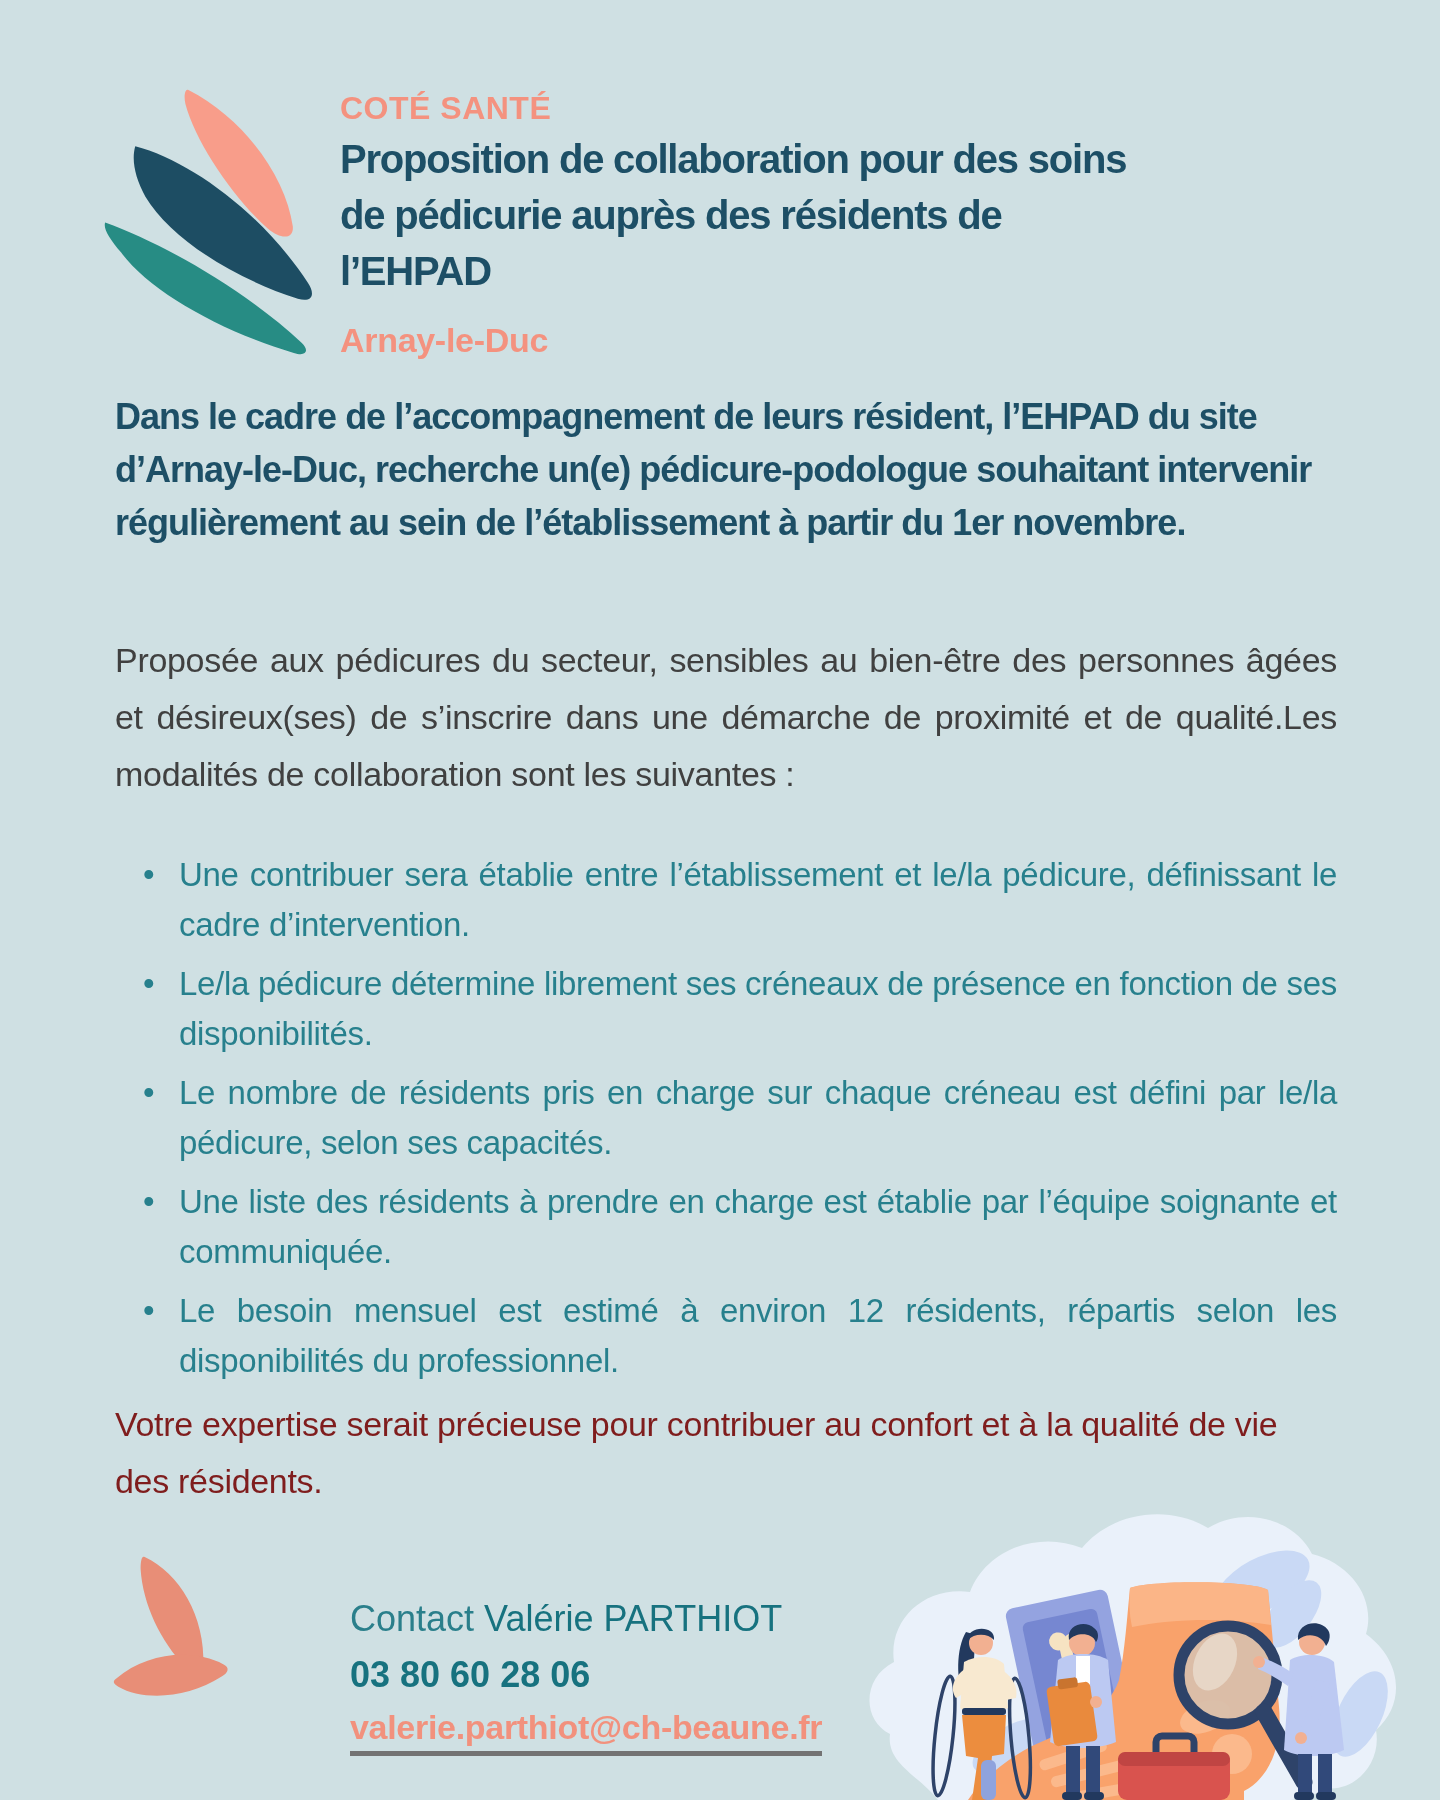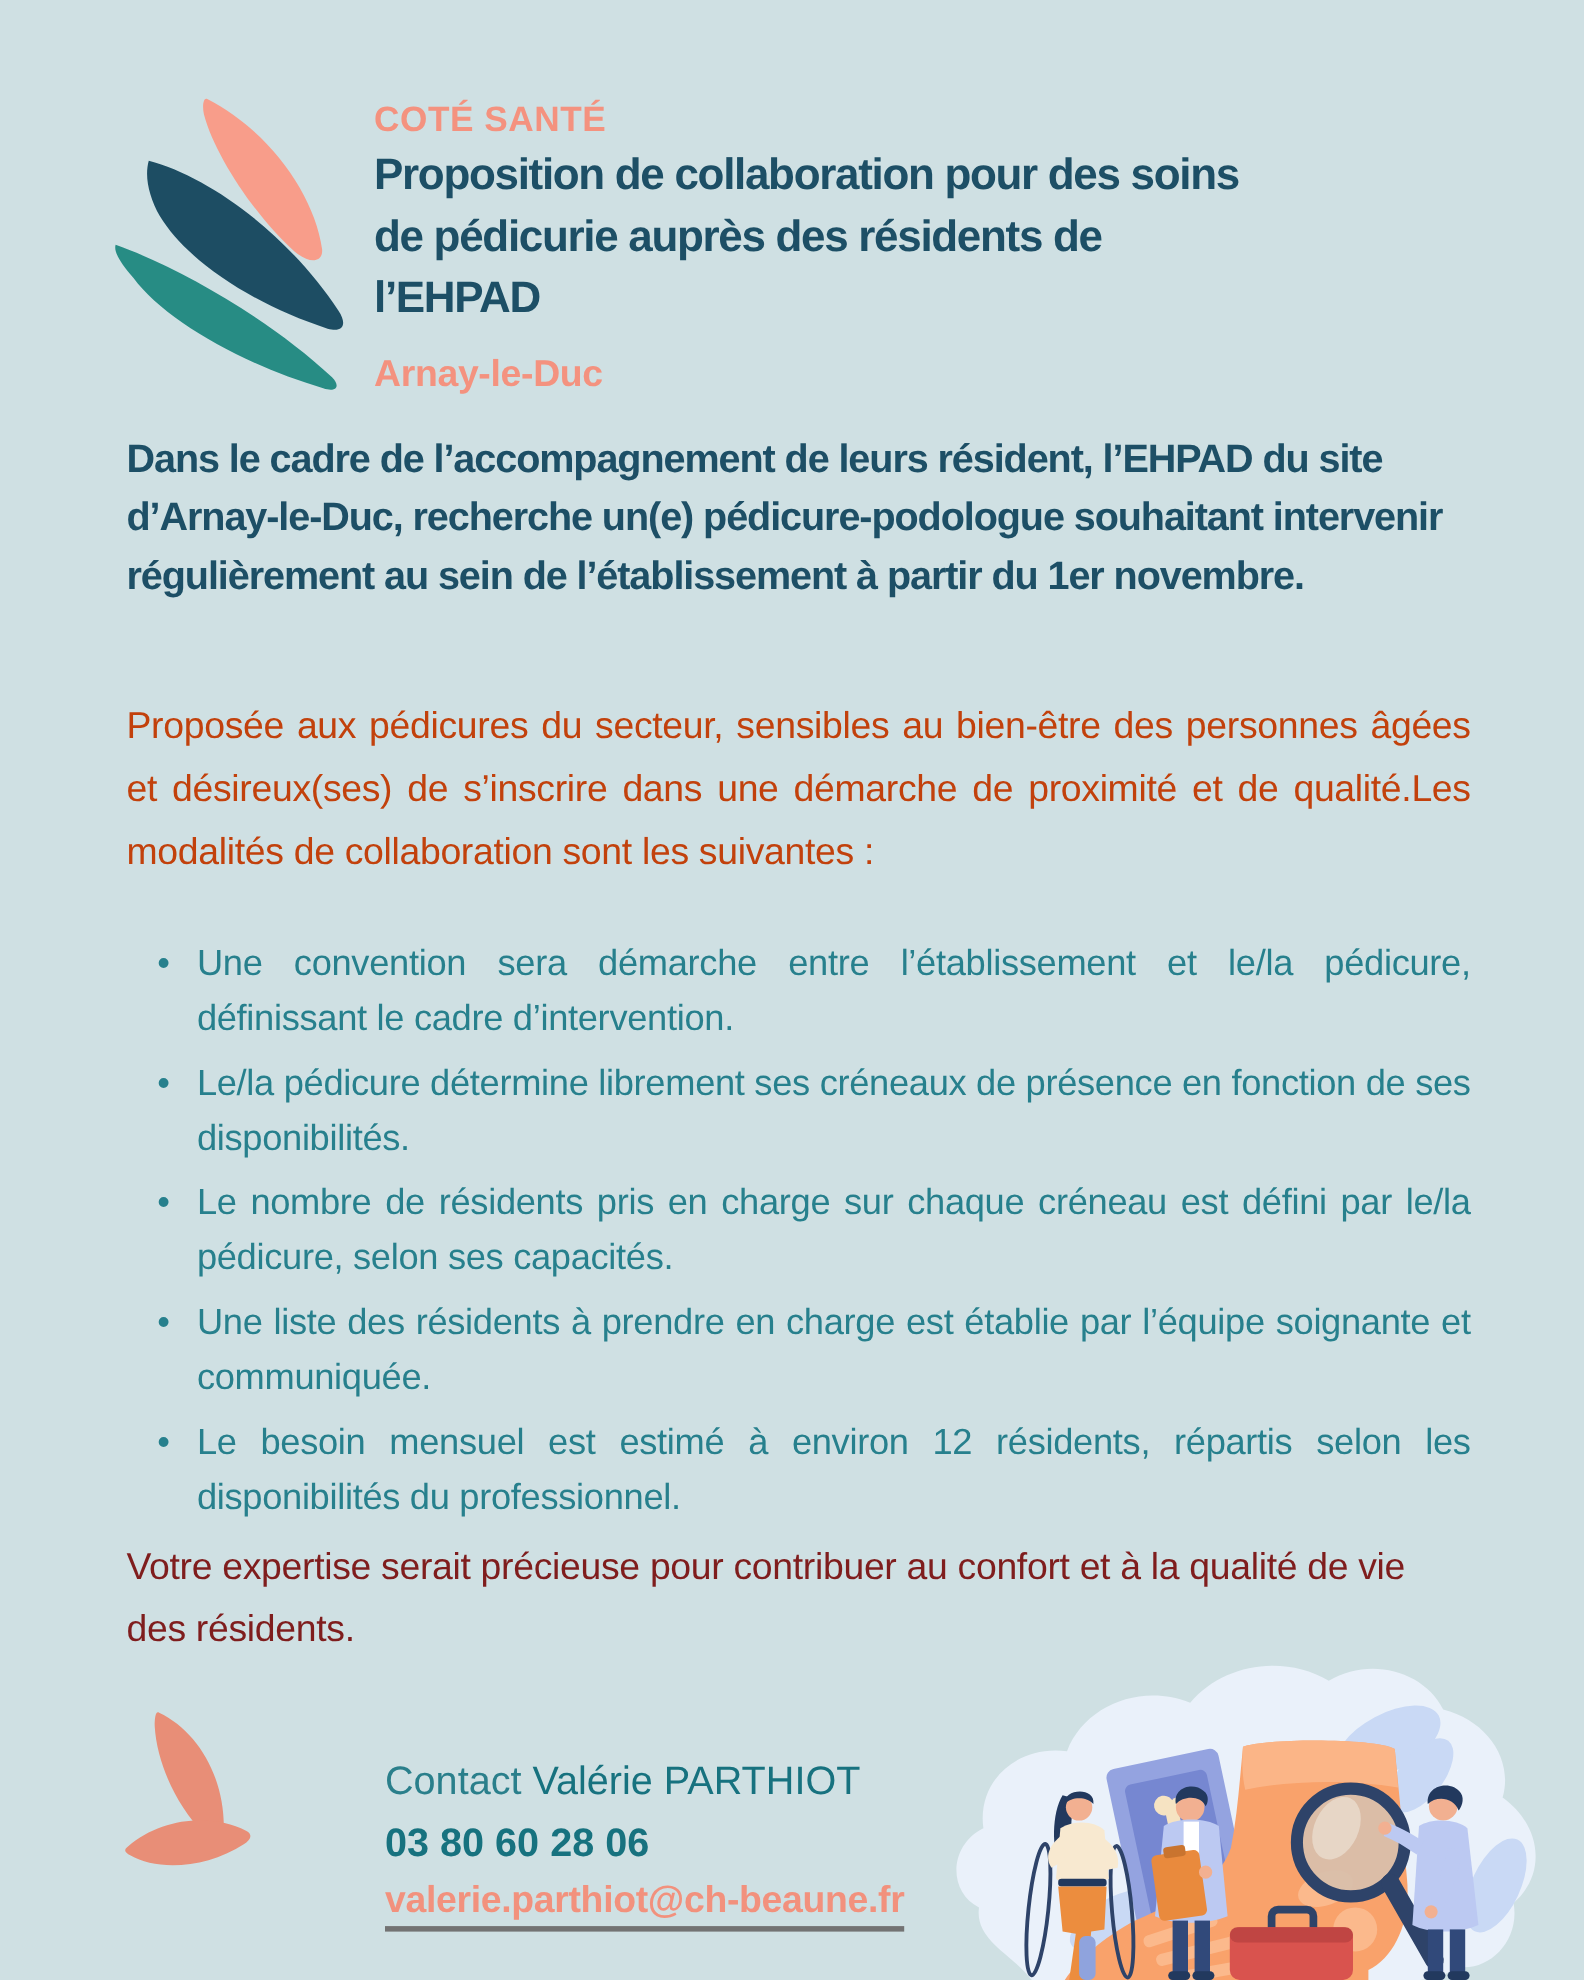--- a/index.html
+++ b/index.html
@@ -32,21 +32,21 @@
   }
 
   
   .intro{
     left:115px;top:390px;width:1222px;
     font-size:36px;font-weight:bold;color:#1d4f66;
     line-height:53px;letter-spacing:-1px;
   }
   .lead{
     left:115px;top:632px;width:1222px;
-    font-size:34px;color:#c2410c;
+    font-size:34px;color:#404040;
     line-height:57px;letter-spacing:-0.3px;
     text-align:justify;
   }
   .bullets{
     left:133px;top:850px;width:1204px;
     margin:0;padding:0;list-style:none;
     font-size:33px;color:#27808d;
     line-height:50px;letter-spacing:-0.3px;
     text-align:justify;
   }
@@ -101,21 +101,21 @@
     <div>l’EHPAD</div>
   </div>
   <div class="location">Arnay-le-Duc</div>
 </div>
 
 <div class="abs intro">Dans le cadre de l’accompagnement de leurs résident, l’EHPAD du site d’Arnay-le-Duc, recherche un(e) pédicure-podologue souhaitant intervenir régulièrement au sein de l’établissement à partir du 1er novembre.</div>
 
 <div class="abs lead">Proposée aux pédicures du secteur, sensibles au bien-être des personnes âgées et désireux(ses) de s’inscrire dans une démarche de proximité et de qualité.Les modalités de collaboration sont les suivantes :</div>
 
 <ul class="abs bullets">
-  <li>Une convention sera démarche entre l’établissement et le/la pédicure, définissant le cadre d’intervention.</li>
+  <li>Une contribuer sera établie entre l’établissement et le/la pédicure, définissant le cadre d’intervention.</li>
   <li>Le/la pédicure détermine librement ses créneaux de présence en fonction de ses disponibilités.</li>
   <li>Le nombre de résidents pris en charge sur chaque créneau est défini par le/la pédicure, selon ses capacités.</li>
   <li>Une liste des résidents à prendre en charge est établie par l’équipe soignante et communiquée.</li>
   <li>Le besoin mensuel est estimé à environ 12 résidents, répartis selon les disponibilités du professionnel.</li>
 </ul>
 
 <div class="abs closing">Votre expertise serait précieuse pour contribuer au confort et à la qualité de vie des résidents.</div>
 
 <div class="abs contact-leaf">
   <svg viewBox="0 0 120 160" width="122" height="162">

